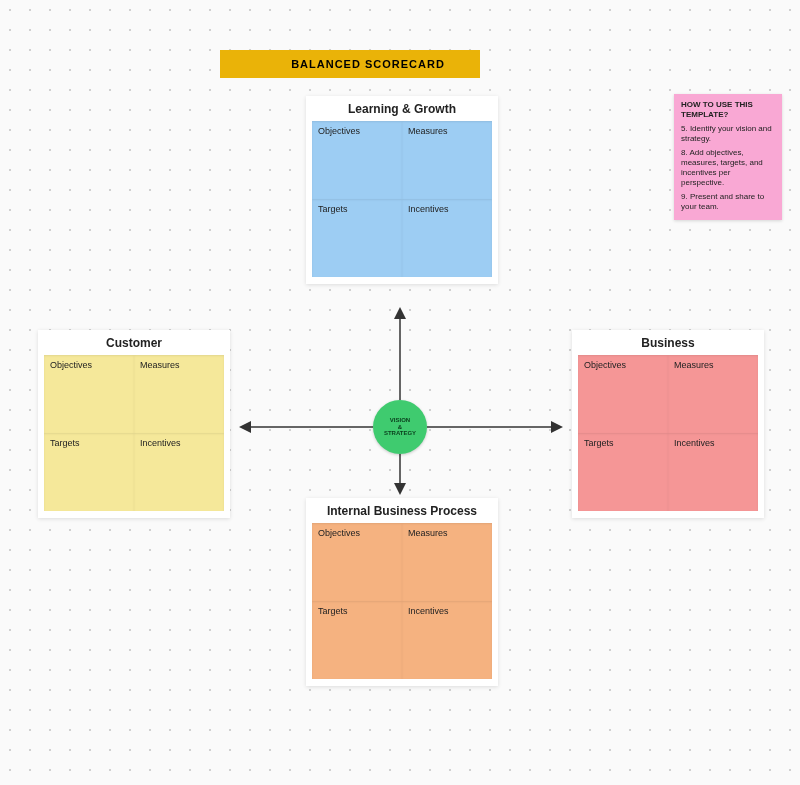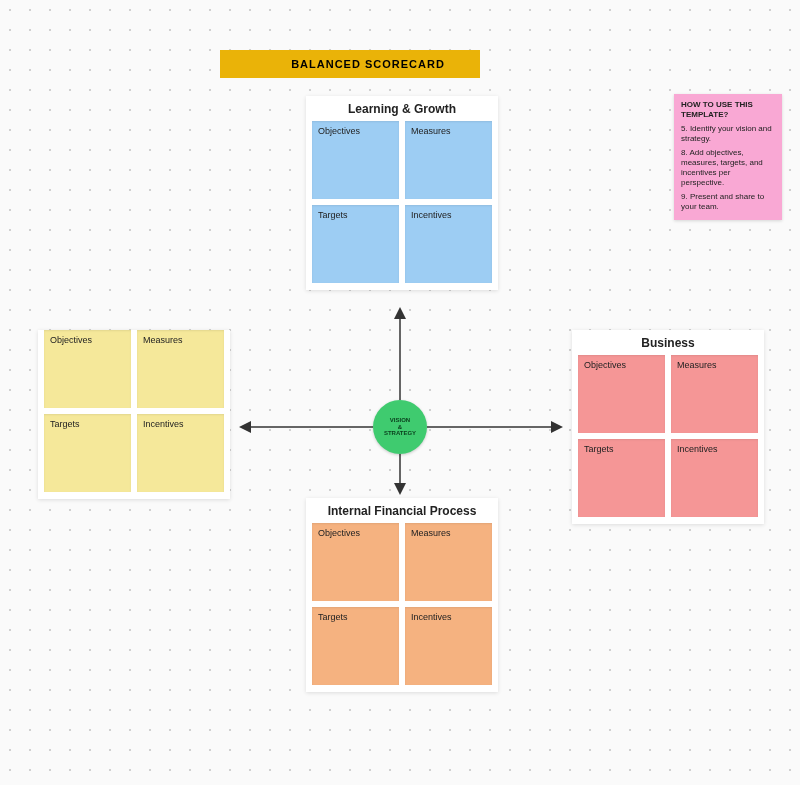--- a/index.html
+++ b/index.html
@@ -66,21 +66,21 @@
     font-size: 12px;
     font-weight: 600;
     padding: 6px 4px 5px 4px;
     color: #222;
     line-height: 1.2;
   }
   .card-grid {
     display: grid;
     grid-template-columns: 1fr 1fr;
     grid-template-rows: 1fr 1fr;
-    gap: 6px;
+    gap: 0;
     padding: 0 6px 7px 6px;
   }
   .card {
     height: 78px;
     padding: 5px 6px;
     font-size: 9px;
     color: #222;
     text-align: left;
     box-shadow: 0 1px 2px rgba(0,0,0,.08) inset;
   }
@@ -136,40 +136,41 @@
     <div class="panel-title">Learning &amp; Growth</div>
     <div class="card-grid">
       <div class="card">Objectives</div>
       <div class="card">Measures</div>
       <div class="card">Targets</div>
       <div class="card">Incentives</div>
     </div>
   </div>
 
   <div class="panel panel-left">
+    <div class="panel-title">Customer</div>
     <div class="card-grid">
       <div class="card">Objectives</div>
       <div class="card">Measures</div>
       <div class="card">Targets</div>
       <div class="card">Incentives</div>
     </div>
   </div>
 
   <div class="panel panel-right">
     <div class="panel-title">Business</div>
     <div class="card-grid">
       <div class="card">Objectives</div>
       <div class="card">Measures</div>
       <div class="card">Targets</div>
       <div class="card">Incentives</div>
     </div>
   </div>
 
   <div class="panel panel-bottom">
-    <div class="panel-title">Internal Financial Process</div>
+    <div class="panel-title">Internal Business Process</div>
     <div class="card-grid">
       <div class="card">Objectives</div>
       <div class="card">Measures</div>
       <div class="card">Targets</div>
       <div class="card">Incentives</div>
     </div>
   </div>
 
 </div>
 

